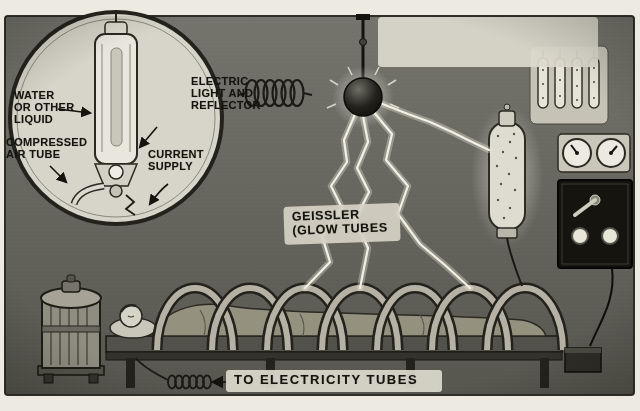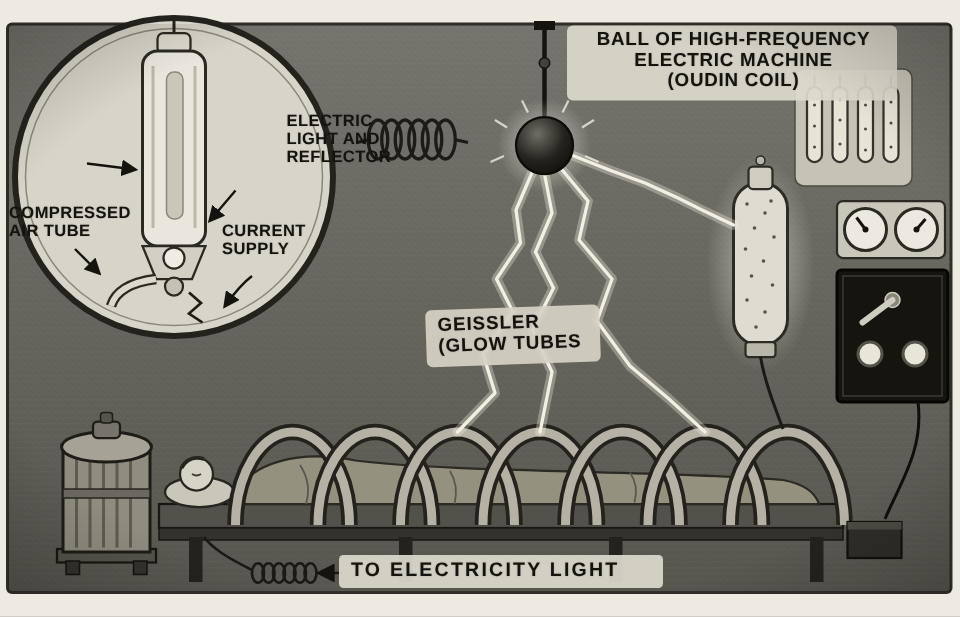--- a/index.html
+++ b/index.html
@@ -268,26 +268,26 @@
         <line x1="58" y1="109" x2="90" y2="113" marker-end="url(#arr)"></line>
         <line x1="157" y1="127" x2="140" y2="147" marker-end="url(#arr)"></line>
         <line x1="50" y1="166" x2="66" y2="182" marker-end="url(#arr)"></line>
         <path d="M168,184 Q160,190 150,204" marker-end="url(#arr)"></path>
       </g>
     </g>
 
     <rect x="5" y="16" width="629" height="379" fill="url(#vg)"></rect>
   </svg>
 
+  <div class="lbl lbl-water">WATER
+OR OTHER
+LIQUID</div>
   <div class="lbl lbl-light">ELECTRIC
 LIGHT AND
 REFLECTOR</div>
   <div class="lbl lbl-current">CURRENT
 SUPPLY</div>
   <div class="lbl lbl-air">COMPRESSED
 AIR TUBE</div>
-  <div class="lbl lbl-ball">BALL OF HIGH-FREQUENCY
-ELECTRIC MACHINE
-(OUDIN COIL)</div>
   <div class="lbl lbl-geissler">GEISSLER
 (GLOW TUBES</div>
-  <div class="lbl lbl-supply">TO ELECTRICITY LIGHT</div>
+  <div class="lbl lbl-supply">TO ELECTRICITY TUBES</div>
 </div>
 
 </body></html>

